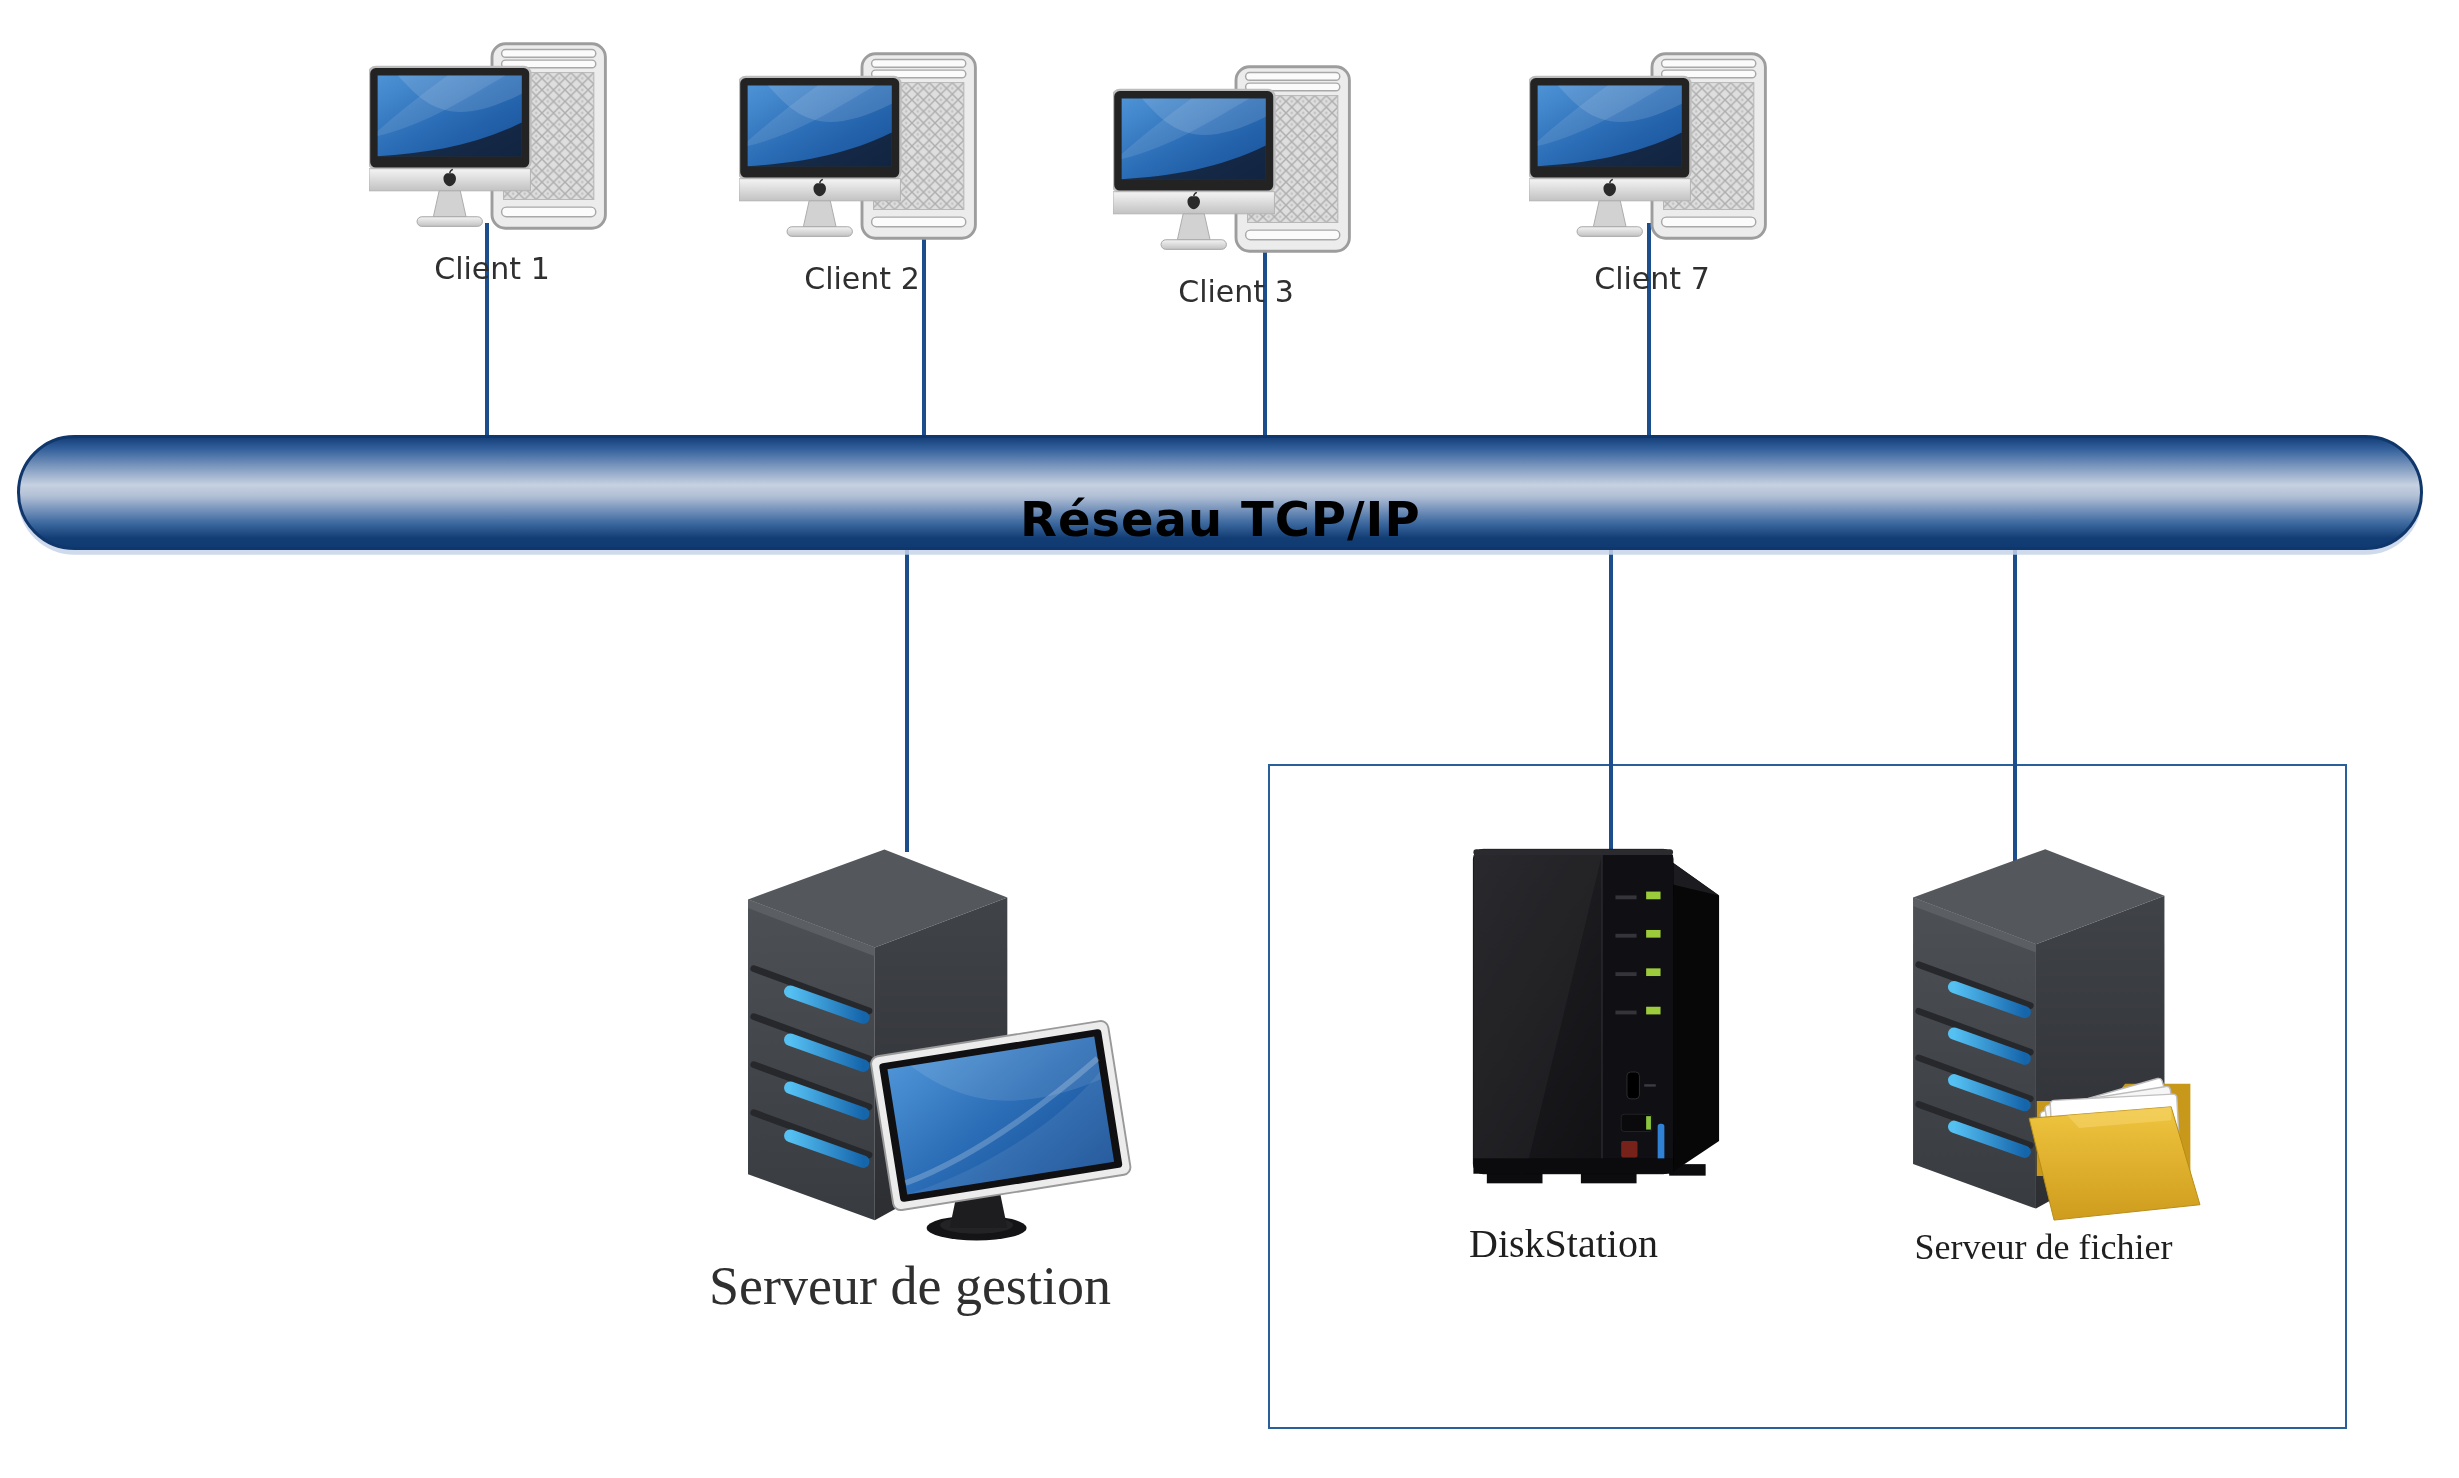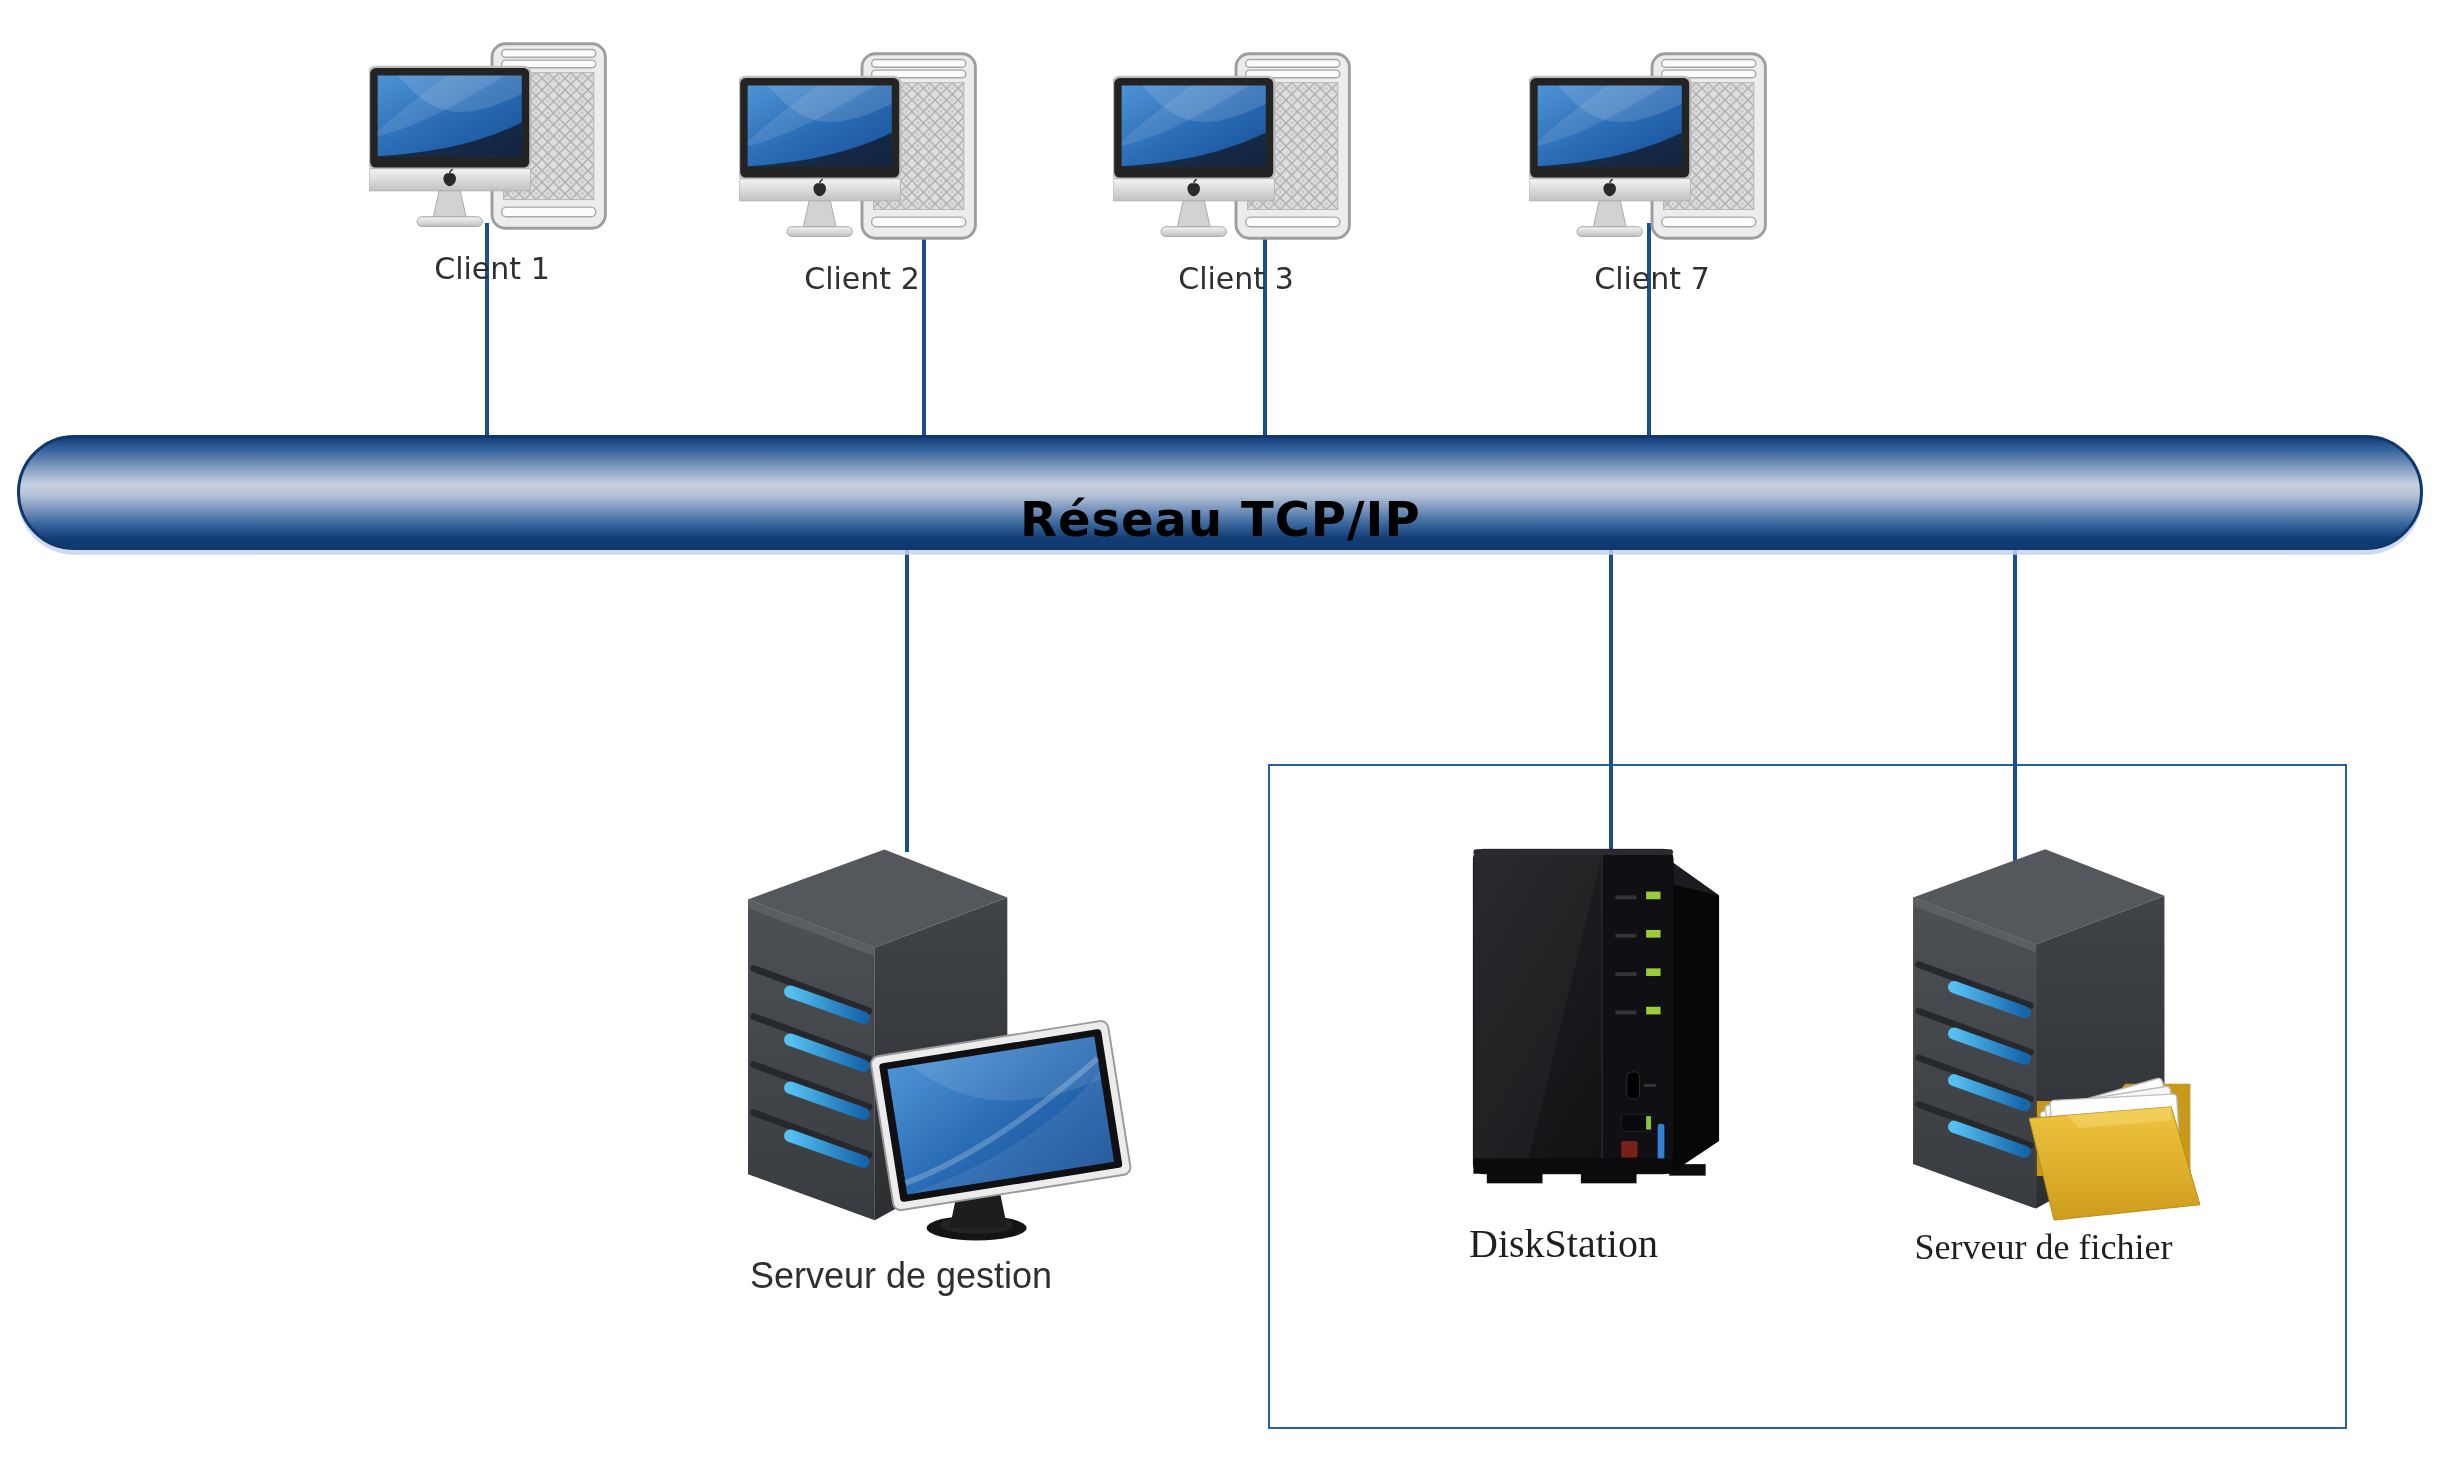--- a/index.html
+++ b/index.html
@@ -30,21 +30,21 @@
     position:absolute;left:1268px;top:764px;width:1079px;height:665px;
     border:2.9px solid var(--group-box-border,#2a6099);box-sizing:border-box;
     background:transparent;z-index:0;
   }
 
   
   .node{position:absolute;display:flex;flex-direction:column;align-items:center;z-index:2;}
   .node svg{display:block;}
   .node-label{color:var(--label-color,#2f2f2f);text-align:center;white-space:nowrap;}
   .client-label{font-size:30px;margin-top:15.4px;font-family:"DejaVu Sans",sans-serif;}
-  .gestion-label{font-size:36px;margin-top:3.8px;width:384px;align-self:flex-start;font-family:Liberation Sans, sans-serif;}
+  .gestion-label{font-size:54px;margin-top:3.8px;width:384px;align-self:flex-start;font-family:Liberation Serif, serif;}
   .nas-label{font-size:40px;margin-top:29px;width:211px;align-self:flex-start;font-family:Liberation Serif, serif;color:#1f1f1f;}
   .fichier-label{font-size:36px;margin-top:4px;font-family:Liberation Serif, serif;color:#1f1f1f;}
 </style>
 </head>
 <body>
 
 <svg width="0" height="0" style="position:absolute" aria-hidden="true">
   <defs>
     <linearGradient id="gScreen" x1="0" y1="0" x2="1" y2="1">
       <stop offset="0" stop-color="#4e93d6"></stop>
@@ -144,21 +144,21 @@
         <use href="#icon-client"></use>
       </svg>
     <div class="node-label client-label">Client 1</div>
   </div>
   <div class="node" style="left:738px;top:48px;width:248px">
     <svg viewBox="0 0 256 206" width="246" height="198">
         <use href="#icon-client"></use>
       </svg>
     <div class="node-label client-label">Client 2</div>
   </div>
-  <div class="node" style="left:1112px;top:48px;width:248px">
+  <div class="node" style="left:1112px;top:61px;width:248px">
     <svg viewBox="0 0 256 206" width="246" height="198">
         <use href="#icon-client"></use>
       </svg>
     <div class="node-label client-label">Client 3</div>
   </div>
   <div class="node" style="left:1528px;top:48px;width:248px">
     <svg viewBox="0 0 256 206" width="246" height="198">
         <use href="#icon-client"></use>
       </svg>
     <div class="node-label client-label">Client 7</div>

